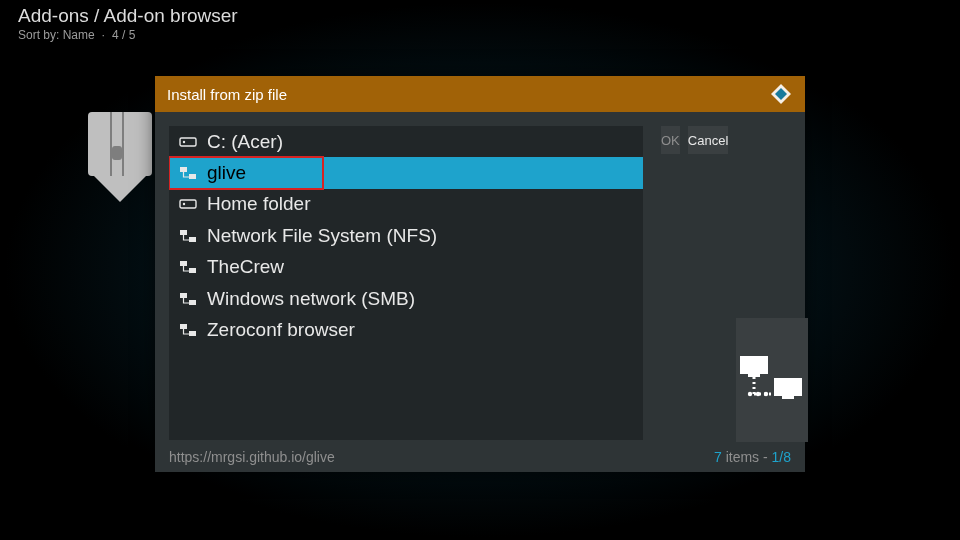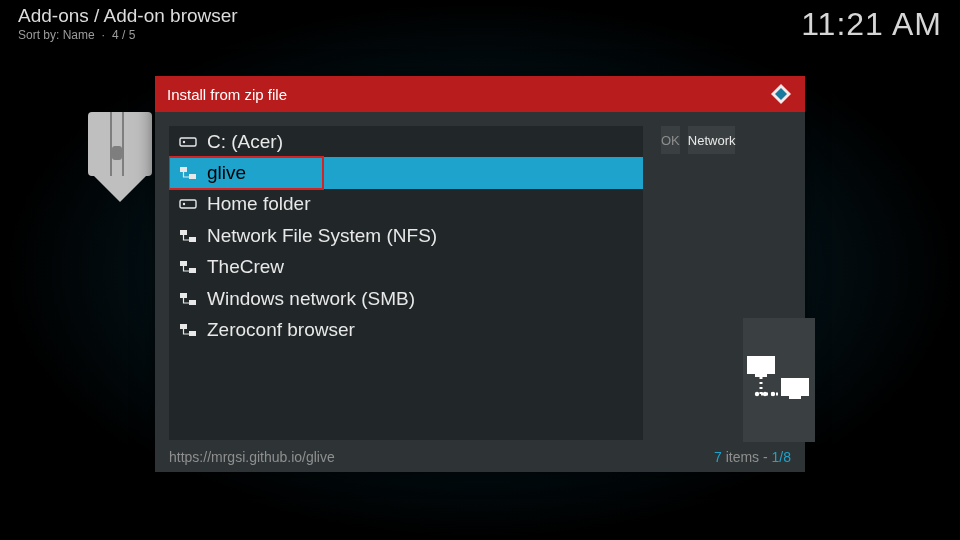--- a/index.html
+++ b/index.html
@@ -77,21 +77,21 @@
     position: absolute;
     left: 155px;
     top: 76px;
     width: 650px;
     height: 396px;
     background: #2e3436;
     box-shadow: 0 0 18px rgba(0,0,0,0.6);
   }
   .dlg-titlebar {
     height: 36px;
-    background: #b91c1c;
+    background: #a16207;
     display: flex;
     align-items: center;
     padding: 0 12px;
     justify-content: space-between;
   }
   .dlg-title {
     color: #fff;
     font-size: 15px;
   }
   .kodi-logo {
@@ -175,21 +175,20 @@
 </head>
 <body>
 
 <div class="header">
   <div class="breadcrumb">Add-ons / Add-on browser</div>
   <div class="sortline">
     <span>Sort by: Name</span>
     &nbsp;·&nbsp;
     <span>4 / 5</span>
   </div>
-  <div class="clock">11:21 AM</div>
 </div>
 
 <div class="zip-graphic">
   <div class="zip-box">
       <div class="zip-teeth"></div>
       <div class="zip-pull"></div>
     </div>
   <div class="zip-arrow"></div>
 </div>
 
@@ -271,21 +270,21 @@
               <rect x="1" y="1" width="7" height="5"></rect>
               <rect x="10" y="8" width="7" height="5"></rect>
               <path d="M4.5 6 V11 H10" stroke="#e8e8e8" stroke-width="1.2" fill="none"></path>
             </svg>
           </span>
           <span>Zeroconf browser</span>
         </div>
       </div>
     <div class="side-col">
       <div class="side-btn dim">OK</div>
-      <div class="side-btn">Network</div>
+      <div class="side-btn">Cancel</div>
       <div class="preview-box">
         <span class="net-icon">
           <svg viewBox="0 0 72 60" fill="none" stroke="currentColor" stroke-width="3">
             <rect x="4" y="6" width="28" height="18" fill="currentColor" stroke="none"></rect>
             <rect x="12" y="24" width="12" height="3" fill="currentColor" stroke="none"></rect>
             <rect x="38" y="28" width="28" height="18" fill="currentColor" stroke="none"></rect>
             <rect x="46" y="46" width="12" height="3" fill="currentColor" stroke="none"></rect>
             <circle cx="14" cy="44" r="2.2" fill="currentColor" stroke="none"></circle>
             <circle cx="22" cy="44" r="2.2" fill="currentColor" stroke="none"></circle>
             <circle cx="30" cy="44" r="2.2" fill="currentColor" stroke="none"></circle>

